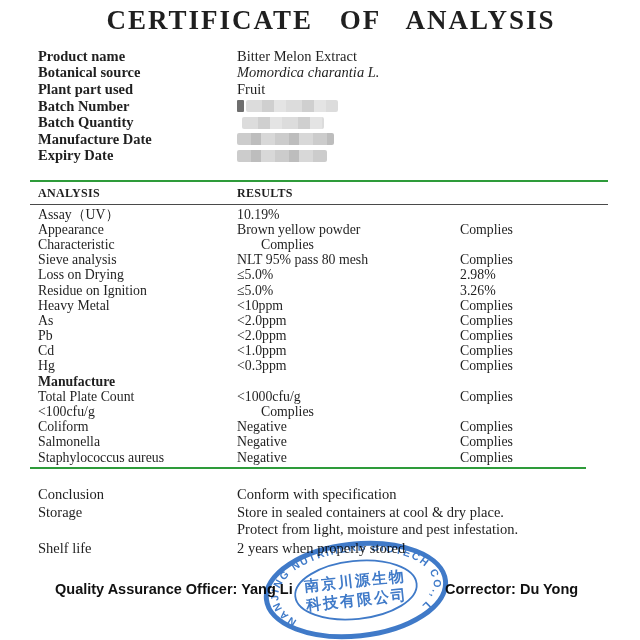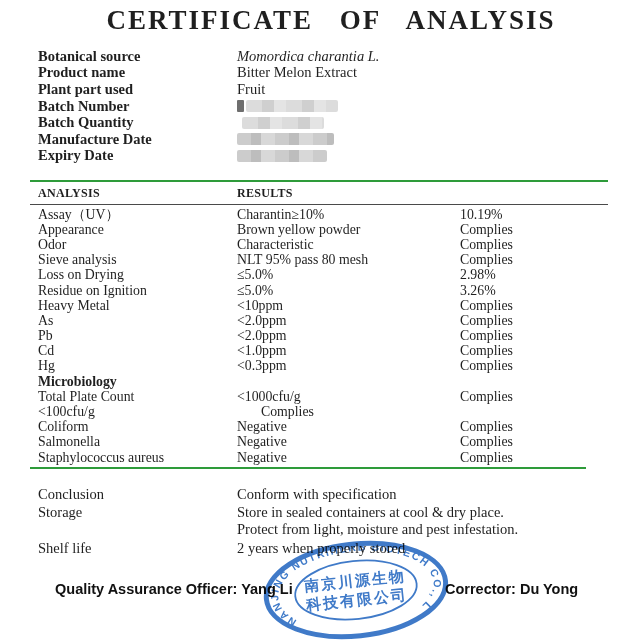--- a/index.html
+++ b/index.html
@@ -50,26 +50,26 @@
 </style>
 </head>
 <body>
 
 <div class="page">
 
   <div class="title">CERTIFICATE OF ANALYSIS</div>
 
   <div class="info">
     <div class="irow">
+      <span class="ilabel">Product name</span>
+      <span class="ival">Bitter Melon Extract</span>
+    </div>
+    <div class="irow">
       <span class="ilabel">Botanical source</span>
       <span class="ival italic">Momordica charantia L.</span>
-    </div>
-    <div class="irow">
-      <span class="ilabel">Product name</span>
-      <span class="ival">Bitter Melon Extract</span>
     </div>
     <div class="irow">
       <span class="ilabel">Plant part used</span>
       <span class="ival">Fruit</span>
     </div>
     <div class="irow">
       <span class="ilabel">Batch Number</span>
       <span class="ival">
           <span class="redact-mark"></span>
           <span class="redact" style="width:92px"></span>
@@ -98,30 +98,28 @@
   <div class="table">
     <div class="rule-green"></div>
     <div class="thead">
       <span class="c1">ANALYSIS</span>
       <span class="c3">RESULTS</span>
     </div>
     <div class="rule-dark"></div>
     <div class="tbody">
       <div class="trow">
           <span class="c1">Assay（UV）</span>
-          <span class="c2">Charantin≥10%</span>
           <span class="c3">10.19%</span>
         </div>
       <div class="trow">
           <span class="c1">Appearance</span>
           <span class="c2">Brown yellow powder</span>
           <span class="c3">Complies</span>
         </div>
       <div class="trow">
-          <span class="c1">Odor</span>
           <span class="c2">Characteristic</span>
           <span class="c3">Complies</span>
         </div>
       <div class="trow">
           <span class="c1">Sieve analysis</span>
           <span class="c2">NLT 95% pass 80 mesh</span>
           <span class="c3">Complies</span>
         </div>
       <div class="trow">
           <span class="c1">Loss on Drying</span>
@@ -152,21 +150,21 @@
           <span class="c1">Cd</span>
           <span class="c2">&lt;1.0ppm</span>
           <span class="c3">Complies</span>
         </div>
       <div class="trow">
           <span class="c1">Hg</span>
           <span class="c2">&lt;0.3ppm</span>
           <span class="c3">Complies</span>
         </div>
       <div class="trow section">
-          <span class="c1">Microbiology</span>
+          <span class="c1">Manufacture</span>
           <span class="c2"></span>
           <span class="c3"></span>
         </div>
       <div class="trow">
           <span class="c1">Total Plate Count</span>
           <span class="c2">&lt;1000cfu/g</span>
           <span class="c3">Complies</span>
         </div>
       <div class="trow">
           <span class="c2">&lt;100cfu/g</span>

